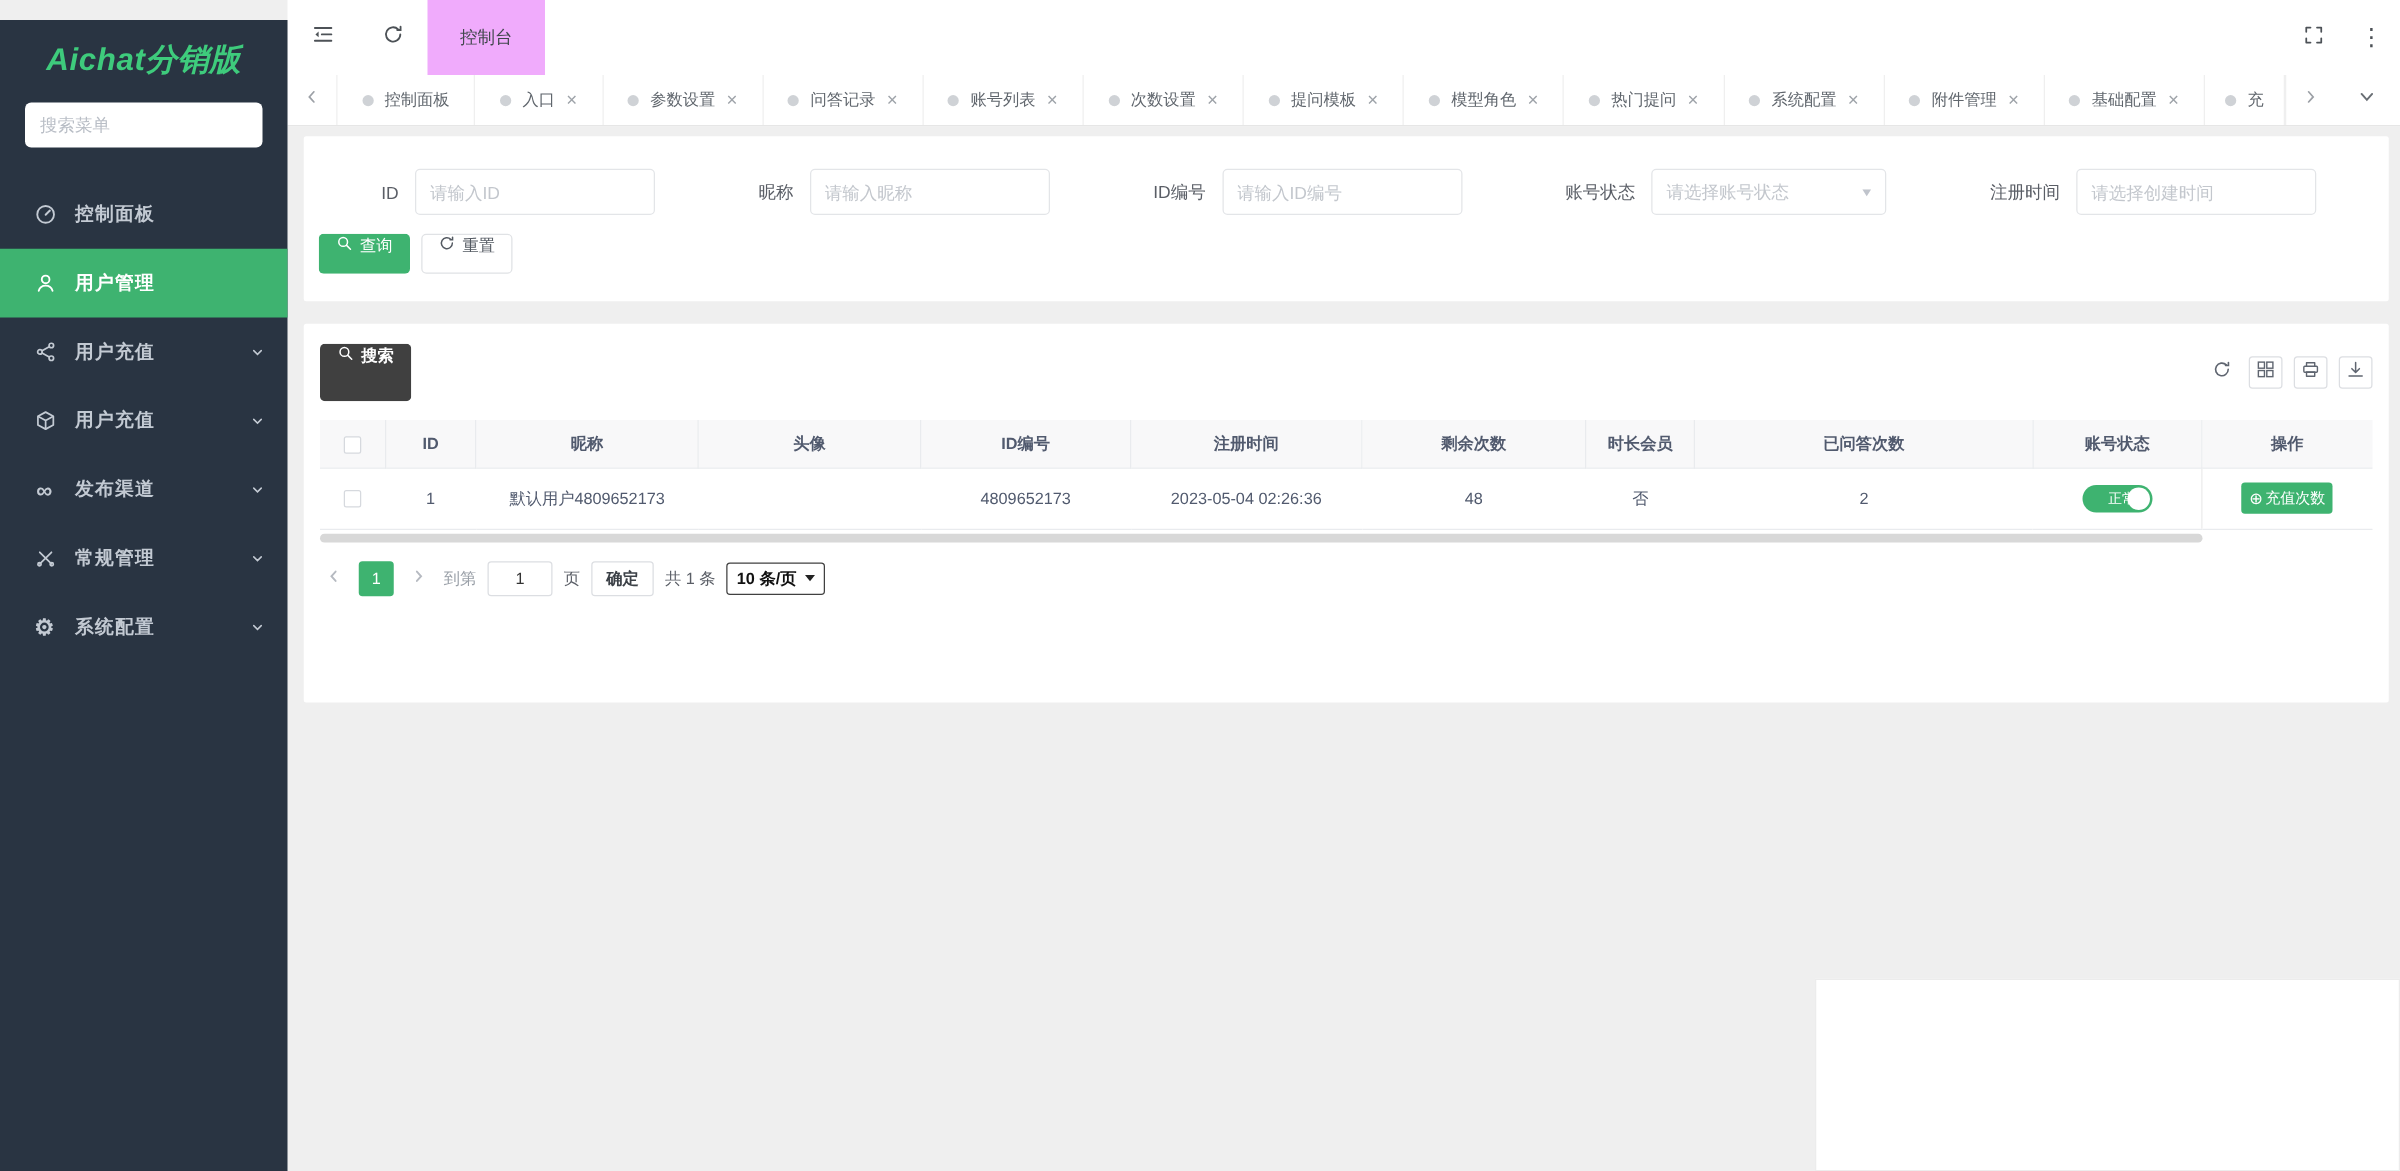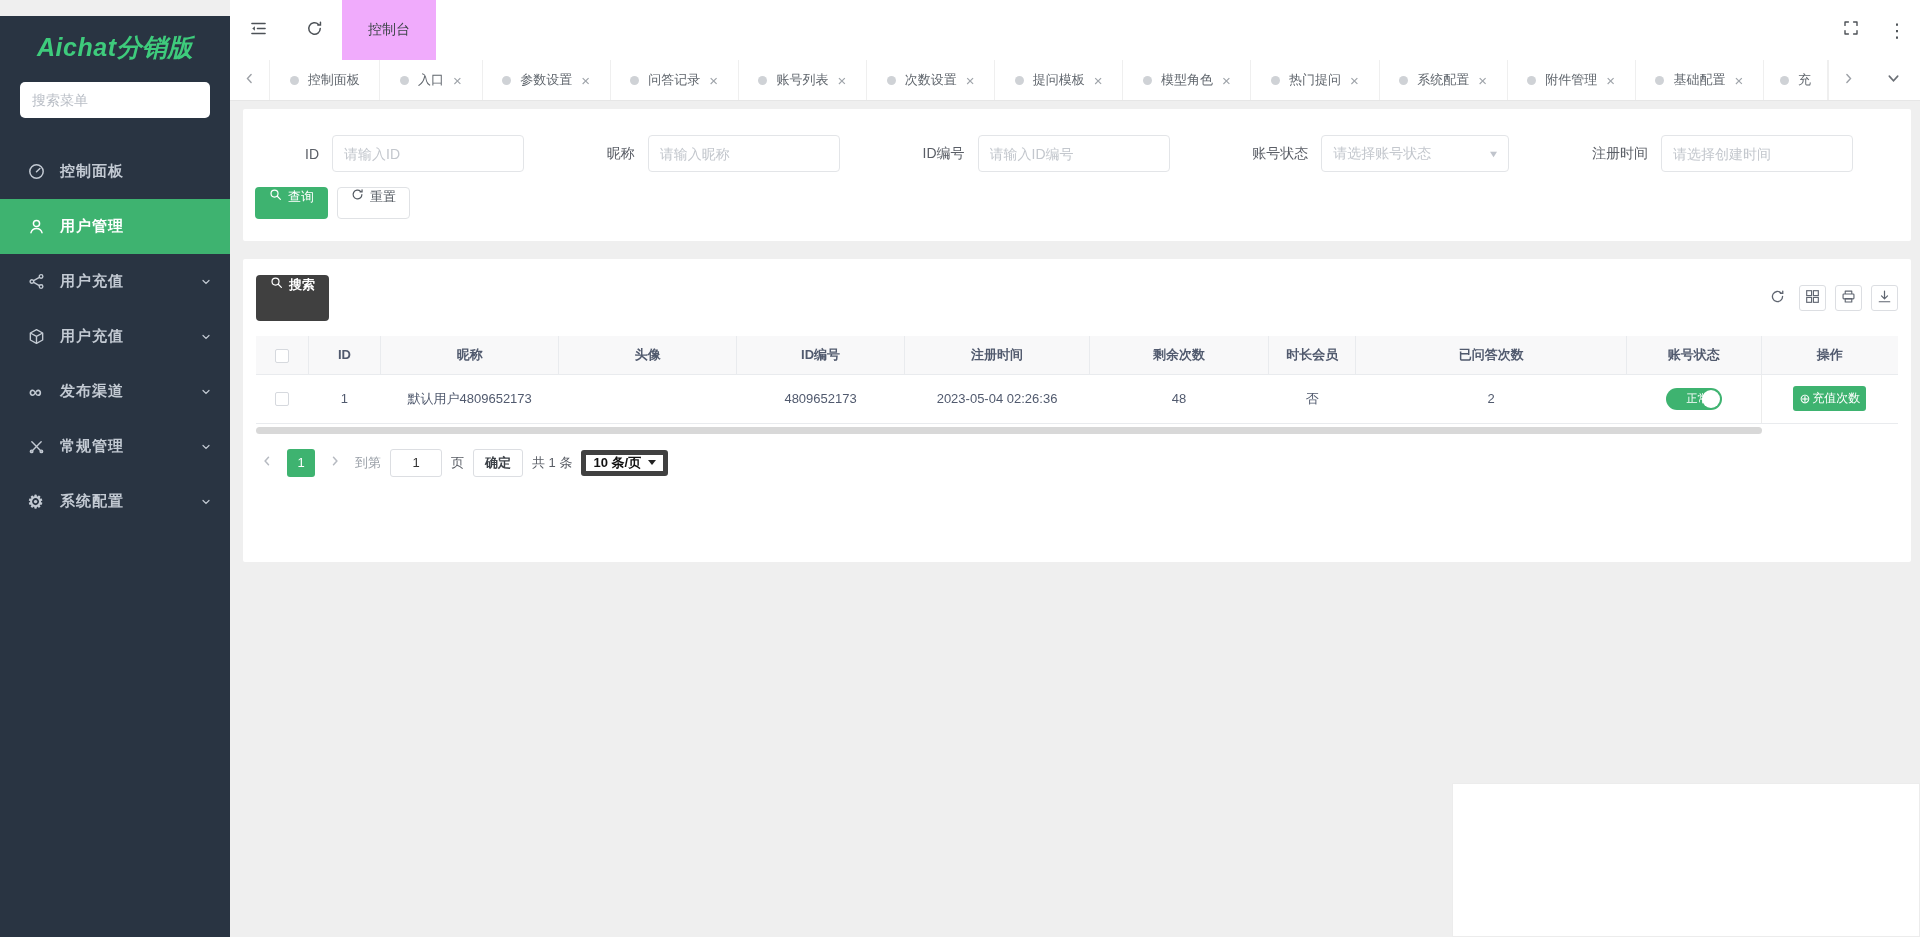--- a/index.html
+++ b/index.html
@@ -106,21 +106,21 @@
 
   .pager { display:flex; align-items:center; gap:9px; margin-top:15px; font-size:13px; color:#5a5e66; }
   .pg-arrow { width:22px; height:26px; display:flex; align-items:center; justify-content:center; color:#b6bac1; cursor:pointer; }
   .pg-arrow svg { width:12px; height:12px; }
   .pg-cur { width:28px; height:28px; background:#3eb370; border-radius:3px; color:#fff; display:flex;
           align-items:center; justify-content:center; font-size:13px; cursor:pointer; }
   .pg-goto-input { width:52px; height:28px; border:1px solid #dcdee2; border-radius:3px; text-align:center;
           font-size:13px; color:#333; outline:none; font-family:"Liberation Sans",sans-serif; }
   .pg-confirm { height:28px; padding:0 11px; border:1px solid #dcdee2; border-radius:3px; background:#fff;
           font-size:13px; color:#3c4147; font-weight:bold; cursor:pointer; display:flex; align-items:center; }
-  .pg-size { height:26px; border:5px solid #404040; border-radius:3px; background:#fff; padding:0 7px;
+  .pg-size { height:26px; border:1px solid #404040; border-radius:3px; background:#fff; padding:0 7px;
           display:flex; align-items:center; gap:7px; font-size:13px; color:#111; font-weight:bold; cursor:pointer; }
   .pg-size .sel-caret { width:0; height:0; border-left:4px solid transparent; border-right:4px solid transparent;
           border-top:5px solid #222; }
 
   .br-panel { position:absolute; left:1452px; top:783px; width:468px; height:154px; background:#fff;
           border:1px solid #ececec; }
 </style>
 </head>
 <body>
 

